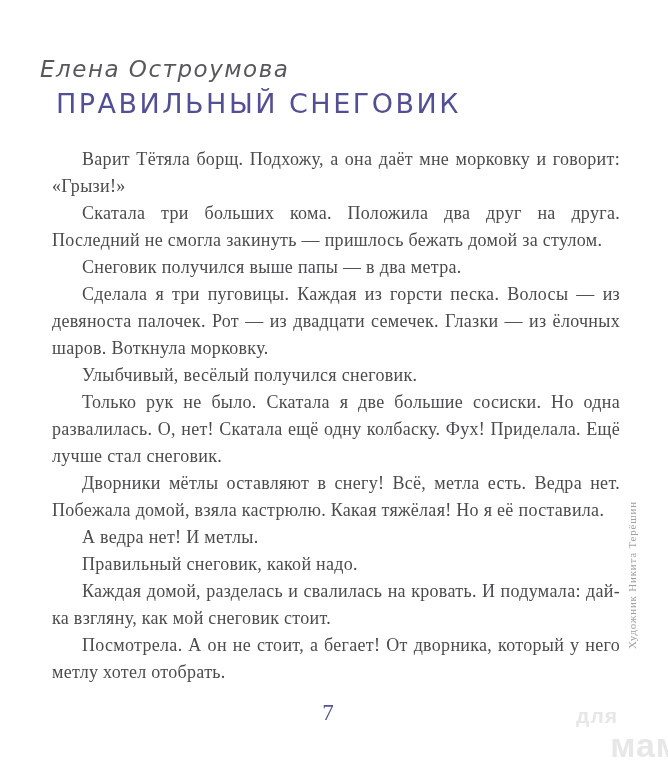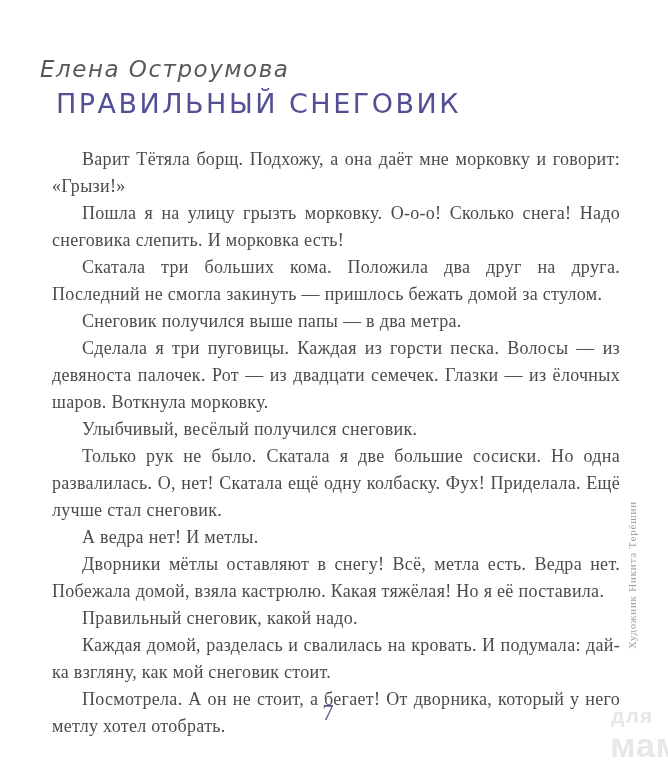--- a/index.html
+++ b/index.html
@@ -82,48 +82,47 @@
     text-align: right;
     font-family: "Liberation Sans", sans-serif;
     font-weight: bold;
     color: var(--watermark-color, #e7e7e7);
     line-height: 1;
     user-select: none;
   }
   .watermark .wm-line1 {
     font-size: 21px;
     letter-spacing: 1px;
-    margin-right: 15px;
+    margin-right: 50px;
   }
   .watermark .wm-line2 {
     font-size: 34px;
     letter-spacing: 1px;
     margin-right: -14px;
     margin-top: 2px;
   }
 </style>
 </head>
 <body>
 
 <div class="page">
 
   <div class="author">Елена Остроумова</div>
 
   <div class="title">ПРАВИЛЬНЫЙ СНЕГОВИК</div>
 
   <div class="story">
     <p>Варит Тётяла борщ. Подхожу, а она даёт мне морковку и говорит: «Грызи!»</p>
-    <p>Пошла я на улицу грызть морковку. О-о-о! Сколько снега! Надо снеговика слепить. И морковка есть!</p>
     <p>Скатала три больших кома. Положила два друг на друга. Последний не смогла закинуть — пришлось бежать домой за стулом.</p>
     <p>Снеговик получился выше папы — в два метра.</p>
     <p>Сделала я три пуговицы. Каждая из горсти песка. Волосы — из девяноста палочек. Рот — из двадцати семечек. Глазки — из ёлочных шаров. Воткнула морковку.</p>
     <p>Улыбчивый, весёлый получился снеговик.</p>
     <p>Только рук не было. Скатала я две большие сосиски. Но одна развалилась. О, нет! Скатала ещё одну колбаску. Фух! Приделала. Ещё лучше стал снеговик.</p>
+    <p>Дворники мётлы оставляют в снегу! Всё, метла есть. Ведра нет. Побежала домой, взяла кастрюлю. Какая тяжёлая! Но я её поставила.</p>
     <p>А ведра нет! И метлы.</p>
-    <p>Дворники мётлы оставляют в снегу! Всё, метла есть. Ведра нет. Побежала домой, взяла кастрюлю. Какая тяжёлая! Но я её поставила.</p>
     <p>Правильный снеговик, какой надо.</p>
     <p>Каждая домой, разделась и свалилась на кровать. И подумала: дай-ка взгляну, как мой снеговик стоит.</p>
     <p>Посмотрела. А он не стоит, а бегает! От дворника, который у него метлу хотел отобрать.</p>
   </div>
 
   <div class="artist-credit">Художник Никита Терёшин</div>
 
   <div class="page-number">7</div>
 
   <div class="watermark">

